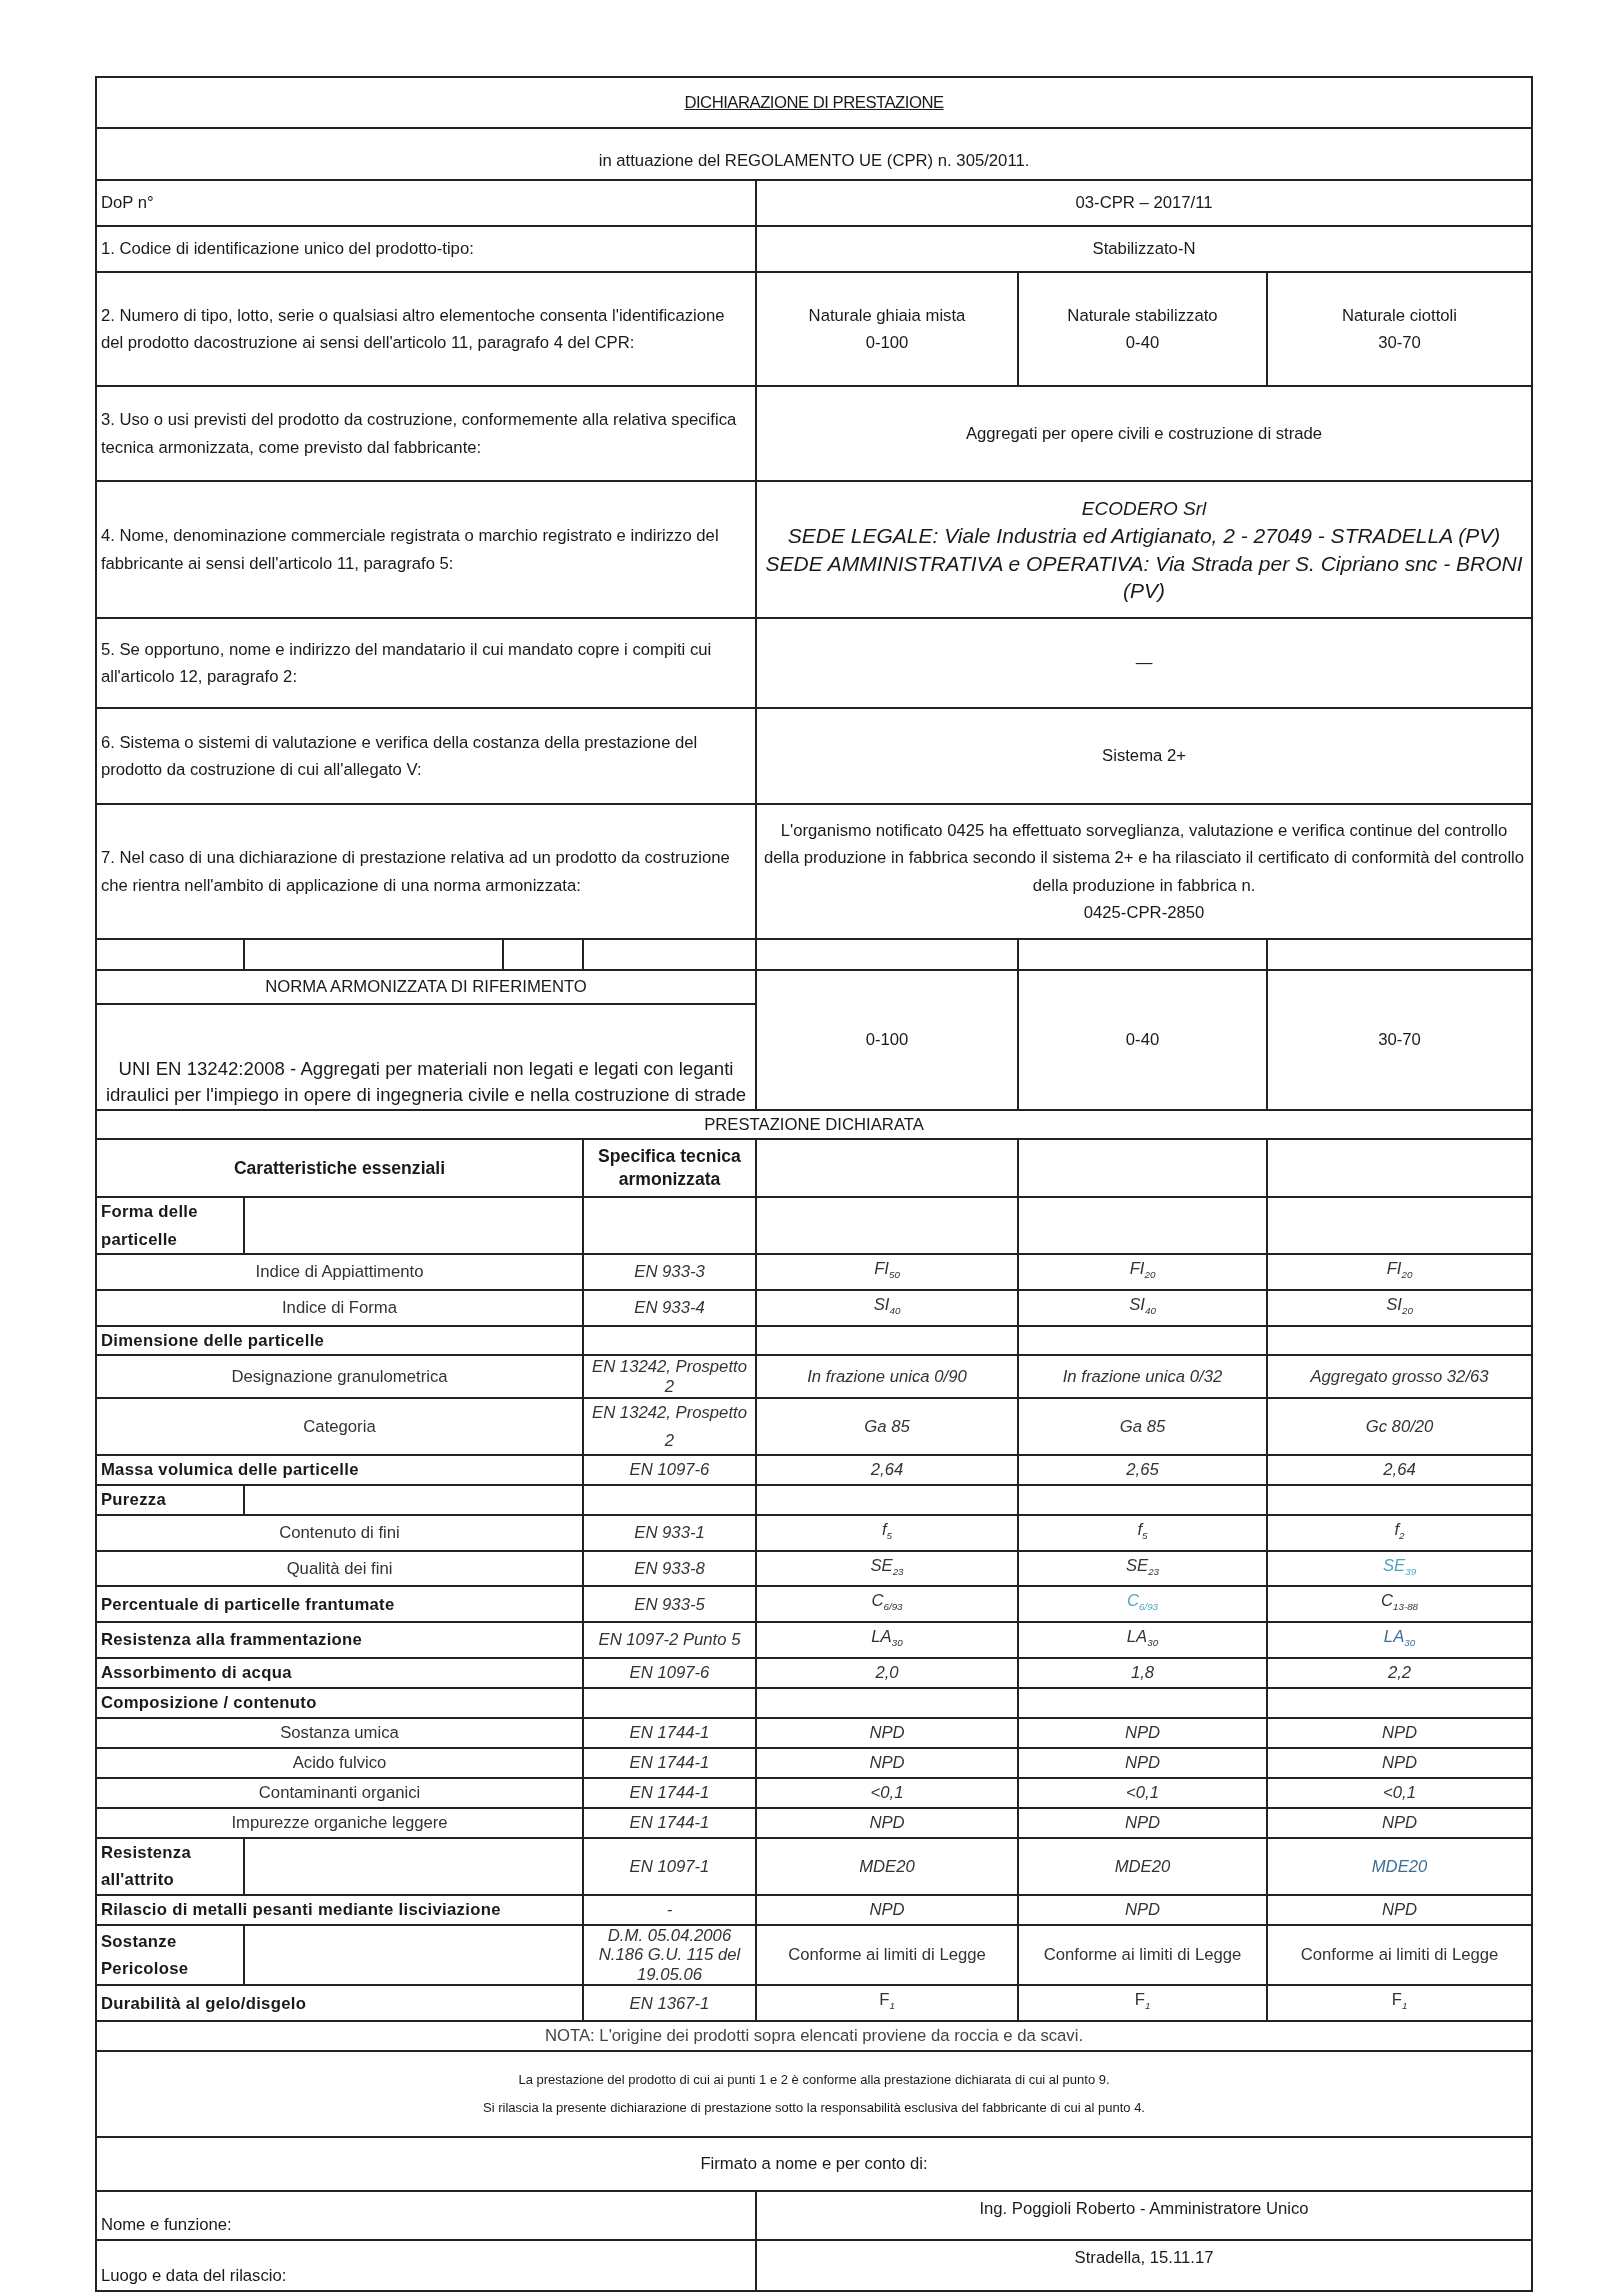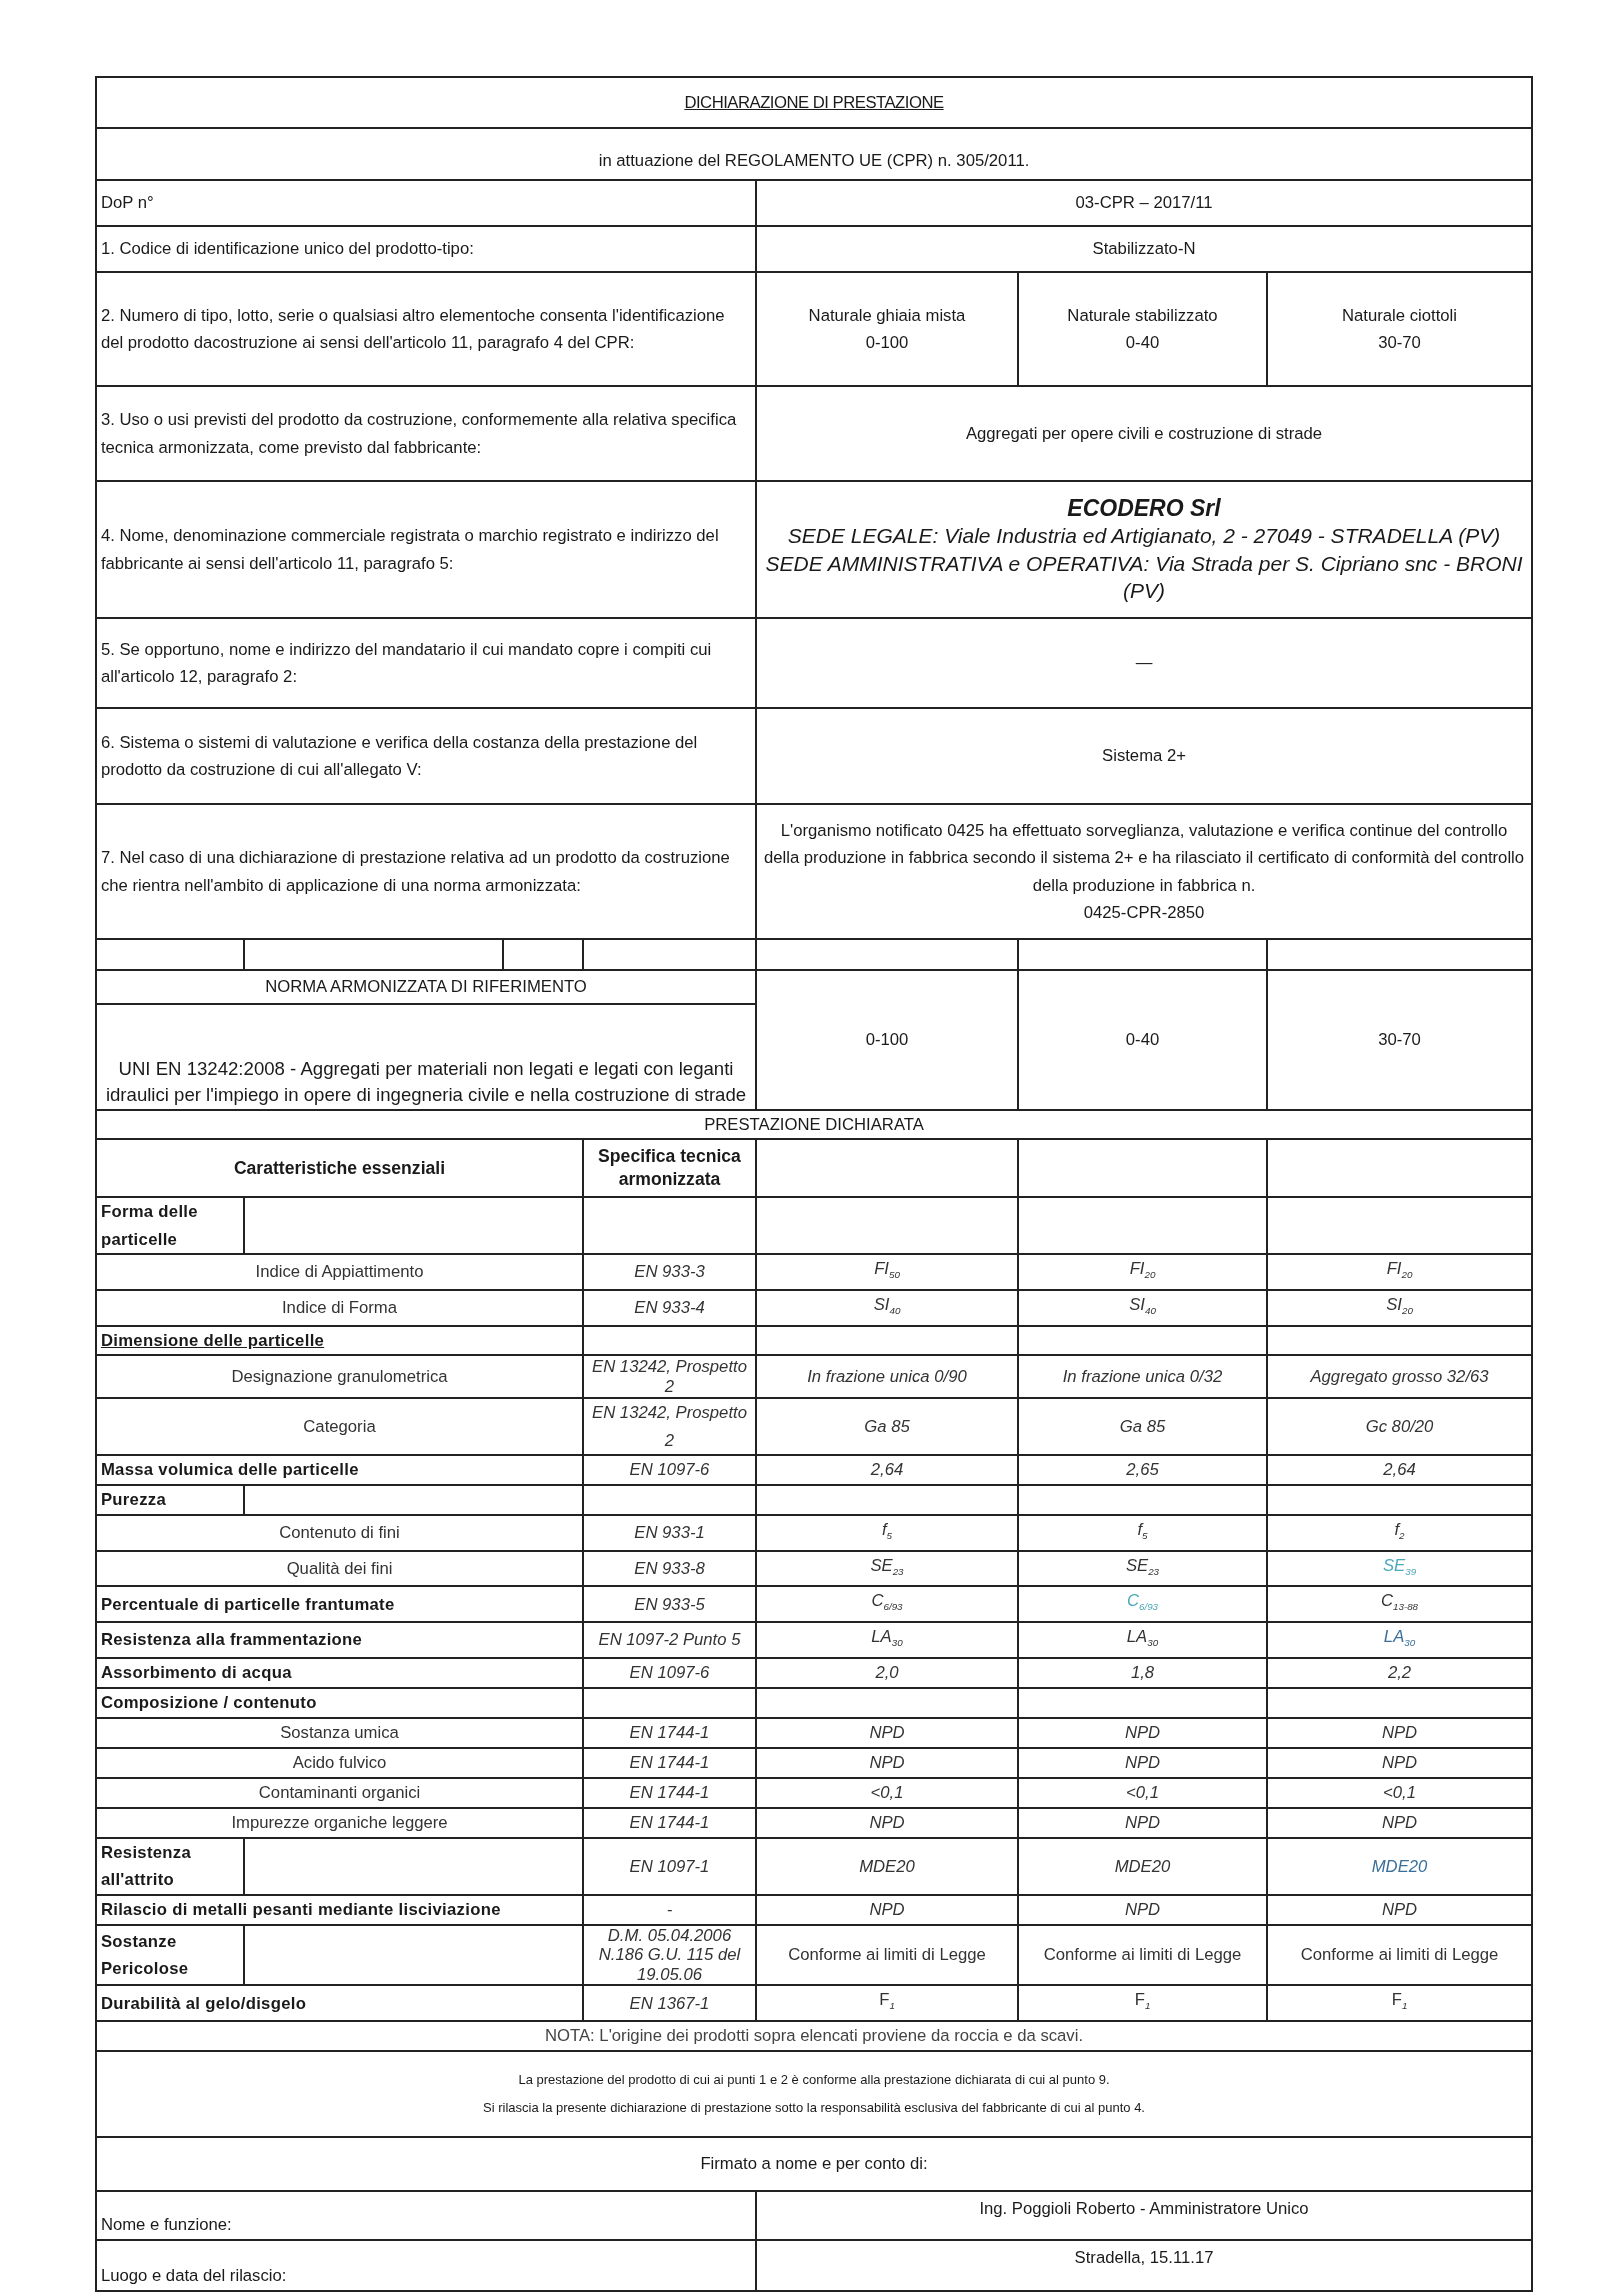--- a/index.html
+++ b/index.html
@@ -13,21 +13,21 @@
   .subtitle { font-size:19.6px; text-align:center; padding-top:13.7px !important; }
   .b { font-weight:bold; }
   .small { font-size:11.8px; line-height:17.6px; }
   .cat { font-size:11.8px; font-weight:bold; letter-spacing:0.3px; }
   .sub { font-size:12.7px; color:#333; }
   .spec { font-size:12.7px; font-style:italic; color:#333; }
   .val { font-size:15.7px; font-style:italic; color:#333; }
   .val sub { font-size:9.8px; font-style:italic;text-align:right; }
   td.dot { border-bottom:2px dotted #333 !important; }
   .big { font-size:25.5px; }
-  .mfr-name { font-weight:bold; font-style:italic; font-size:23px; }
+  .mfr-name { font-weight:normal; font-style:italic; font-size:19px; }
   .mfr-line { font-style:italic; font-size:21px; }
   .teal { color:#4aa8b8; }
   .blue { color:#3a6f9a; }
   .nota { font-size:13.7px; color:#444; text-align:center; }
 </style>
 </head>
 <body>
 
 <div class="page">
 <table class="doc">
@@ -144,21 +144,21 @@
           <td class="c val dot"><span>FI</span><sub>20</sub></td>
           <td class="c val dot"><span>FI</span><sub>20</sub></td>
         </tr>
         <tr style="height: 30px;">
           <td colspan="3" class="c sub">Indice di Forma</td>
           <td class="c spec">EN 933-4</td>
           <td class="c val dot"><span>SI</span><sub>40</sub></td>
           <td class="c val dot"><span>SI</span><sub>40</sub></td>
           <td class="c val dot"><span>SI</span><sub>20</sub></td>
         </tr>
-        <tr style="height: 18px; text-decoration: underline;">
+        <tr style="height: 18px;">
           <td colspan="3" class="l cat">Dimensione delle particelle</td>
           <td class="c spec"></td>
           <td class="c val dot"></td>
           <td class="c val dot"></td>
           <td class="c val dot"></td>
         </tr>
         <tr style="height: 43px;">
           <td colspan="3" class="c sub">Designazione granulometrica</td>
           <td class="c spec small" style="line-height: 19.6px;">EN 13242, Prospetto 2</td>
           <td class="c val dot">In frazione unica 0/90</td>

